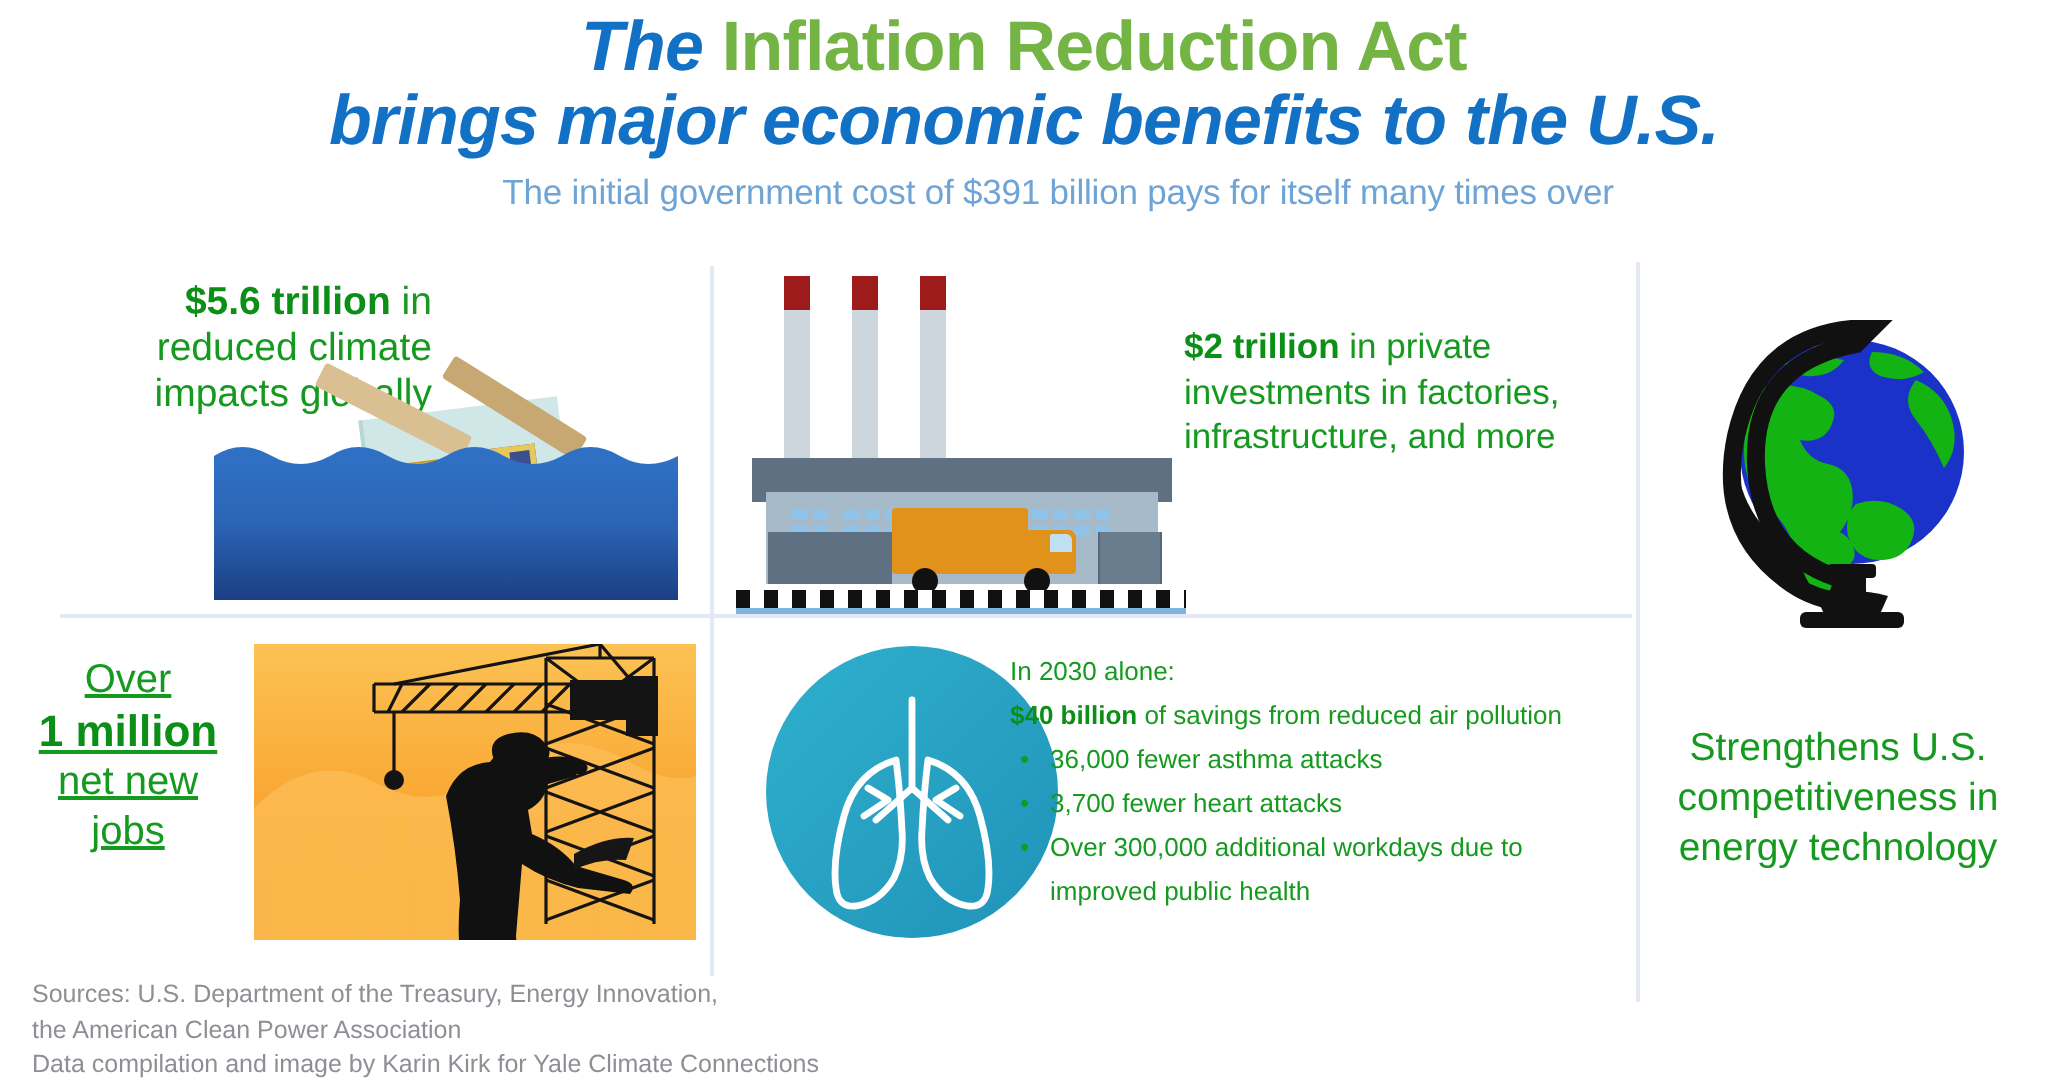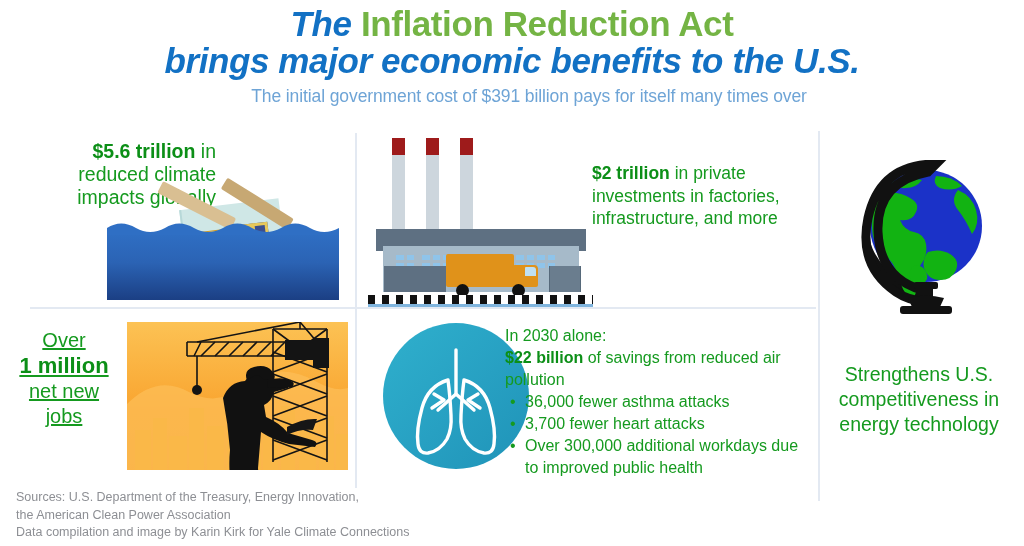--- a/index.html
+++ b/index.html
@@ -56,21 +56,21 @@
   .truck-cab i{position:absolute;right:2px;top:2px;width:11px;height:9px;background:#bfe0f2;border-radius:1px 3px 0 0;}
   .wheel{position:absolute;bottom:7px;width:13px;height:13px;border-radius:50%;background:#111;}
   .road{position:absolute;left:0;bottom:0;width:225px;height:9px;background:repeating-linear-gradient(90deg,#111 0 7px,#fff 7px 14px);}
   .road-b{position:absolute;left:0;bottom:-3px;width:225px;height:3px;background:#7fb4dd;}
 
   #p2-text{left:592px;top:139px;width:215px;font-size:17.5px;line-height:22.5px;margin-top:23px;}
 
   
   #p3-text{left:8px;top:328px;width:112px;text-align:center;font-size:20px;line-height:25px;text-decoration:underline;}
   #crane{position:absolute;left:127px;top:322px;width:221px;height:148px;background:linear-gradient(180deg,#fbbd4e 0%,#f9a42f 55%,#f79d27 100%);overflow:hidden;}
-  #p4-text{left:505px;top:325px;width:310px;font-size:16px;line-height:22px;}
+  #p4-text{left:505px;top:325px;width:310px;font-size:13px;line-height:22px;}
   .bullets{margin:0;padding-left:17px;list-style:none;}
   .bullets li{position:relative;padding-left:3px;}
   .bullets li:before{content:"\2022";position:absolute;left:-12px;top:0;}
 
   
   #lungs{position:absolute;left:382px;top:322px;width:148px;height:148px;}
 
   
   #globe{position:absolute;left:840px;top:160px;width:165px;height:155px;}
   #p6-text{left:824px;top:362px;width:190px;text-align:center;font-size:19.5px;line-height:25px;}
@@ -217,21 +217,21 @@
         <path d="M74,72 L56,88 M74,72 L92,88"></path>
         <path d="M62,78 L50,86 M62,78 L52,72 M86,78 L98,86 M86,78 L96,72"></path>
         <path d="M66,58 q-20,6 -26,28 q-6,22 -4,36 q1,10 10,9 q12,-2 19,-14 q5,-10 4,-24 q-1,-20 -3,-35 z"></path>
         <path d="M82,58 q20,6 26,28 q6,22 4,36 q-1,10 -10,9 q-12,-2 -19,-14 q-5,-10 -4,-24 q1,-20 3,-35 z"></path>
       </g>
     </svg>
   </div>
 
   <div class="cell-txt" id="p4-text">
     <div>In 2030 alone:</div>
-    <div><span class="green-b">$22 billion</span><span> of savings from reduced air pollution</span></div>
+    <div><span class="green-b">$40 billion</span><span> of savings from reduced air pollution</span></div>
     <ul class="bullets">
       <li>36,000 fewer asthma attacks</li>
       <li>3,700 fewer heart attacks</li>
       <li>Over 300,000 additional workdays due to improved public health</li>
     </ul>
   </div>
 
   <div id="globe">
     <svg viewBox="0 0 165 155" width="165" height="155">
       <path d="M96,6 q-54,0 -66,52 q-10,46 26,72 q10,7 22,9 l0,-9 q-40,-12 -42,-56 q-2,-48 48,-58 z" fill="#111111"></path>

